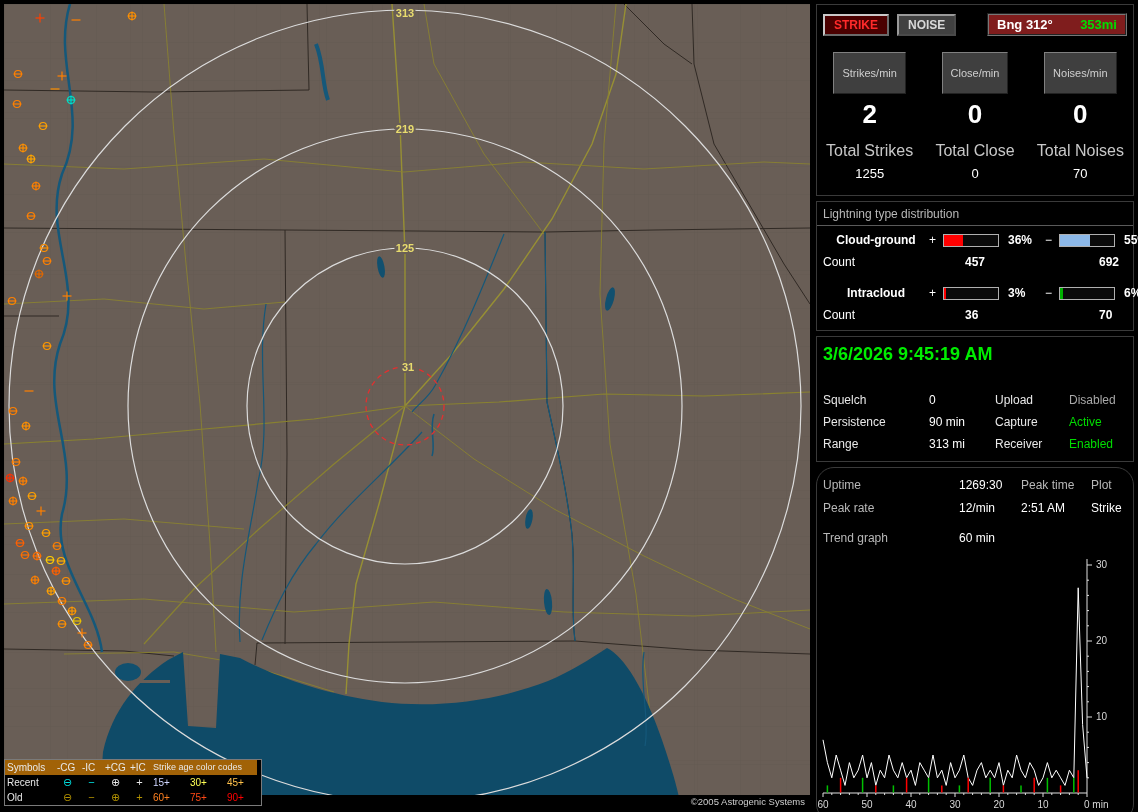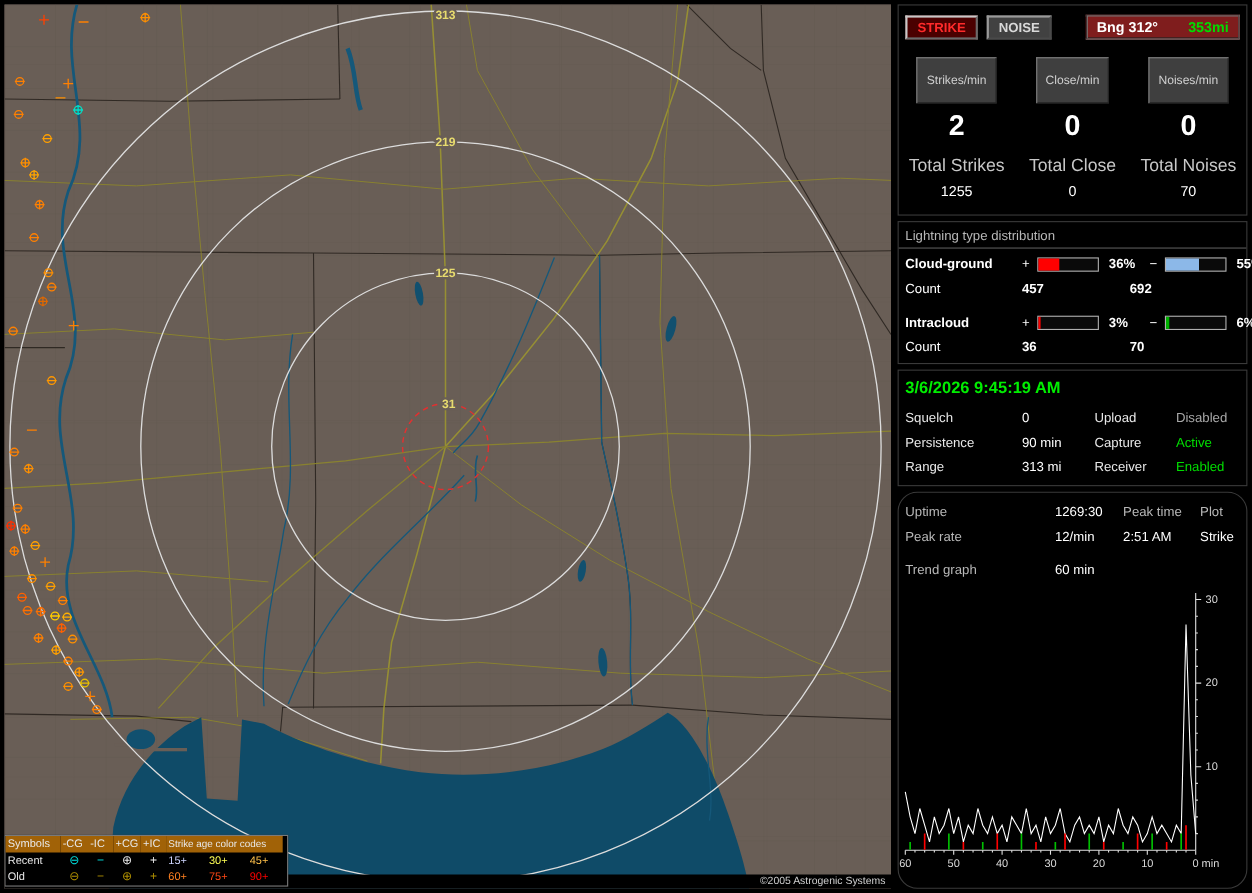--- a/index.html
+++ b/index.html
@@ -39,30 +39,30 @@
   .rate-col{flex:1;text-align:center;}
   .rate-header{display:inline-block;background:#3f3f3f;color:#cfcfcf;font-size:11px;padding:14px 8px;
     border:1px solid;border-color:#808080 #222 #222 #808080;cursor:pointer;}
   .rate-value{font-size:26px;font-weight:bold;color:#fff;margin-top:5px;}
   .total-label{color:#c8c8c8;font-size:16px;margin-top:12px;}
   .total-value{color:#fff;font-size:13px;margin-top:6px;}
 
   .dist-title{color:#b8b8b8;font-size:12px;padding:5px 6px 4px 6px;border-bottom:1px solid #5a5a5a;}
   .dist-row{display:grid;grid-template-columns:106px 14px 60px 42px 14px 60px auto;align-items:center;
     padding:7px 0 2px 6px;font-size:12px;color:#fff;}
-  .dist-label{font-weight:bold;}
+  .dist-label{font-weight:bold;text-align:center;}
   .dist-sign{color:#fff;}
   .bar{width:54px;height:11px;border:1px solid #b0b0b0;background:#0a0a0a;}
   .bar-fill{height:100%;width:0;}
   .pct{font-weight:bold;padding-left:5px;}
-  .count-row{display:grid;grid-template-columns:106px 98px auto;padding:6px 0 2px 6px;font-size:12px;color:#fff;}
+  .count-row{display:grid;grid-template-columns:106px 98px auto;padding:6px 0 2px 6px;font-size:12px;color:#fff;gap:36px;}
   .count-val{font-weight:bold;}
   .dist-gap{height:8px;}
 
-  .datetime{color:#00ee00;font-weight:bold;font-size:15px;padding:7px 6px 0 6px;margin-bottom:12px;}
+  .datetime{color:#00ee00;font-weight:bold;font-size:18px;padding:7px 6px 0 6px;margin-bottom:28px;}
   .settings-grid{display:grid;grid-template-columns:106px 66px 74px auto;row-gap:8px;
     font-size:12px;color:#e8e8e8;padding:0 6px 10px 6px;}
   .set-val{color:#fff;}
 
   .info-grid{display:grid;grid-template-columns:136px 62px 70px auto;row-gap:9px;
     font-size:12px;padding:10px 6px 0 6px;}
   .info-label{color:#b8b8b8;}
   .info-val{color:#fff;}
   .trend-row{display:grid;grid-template-columns:136px auto;font-size:12px;padding:16px 6px 0 6px;}
   #trend-svg{display:block;margin-top:8px;}

